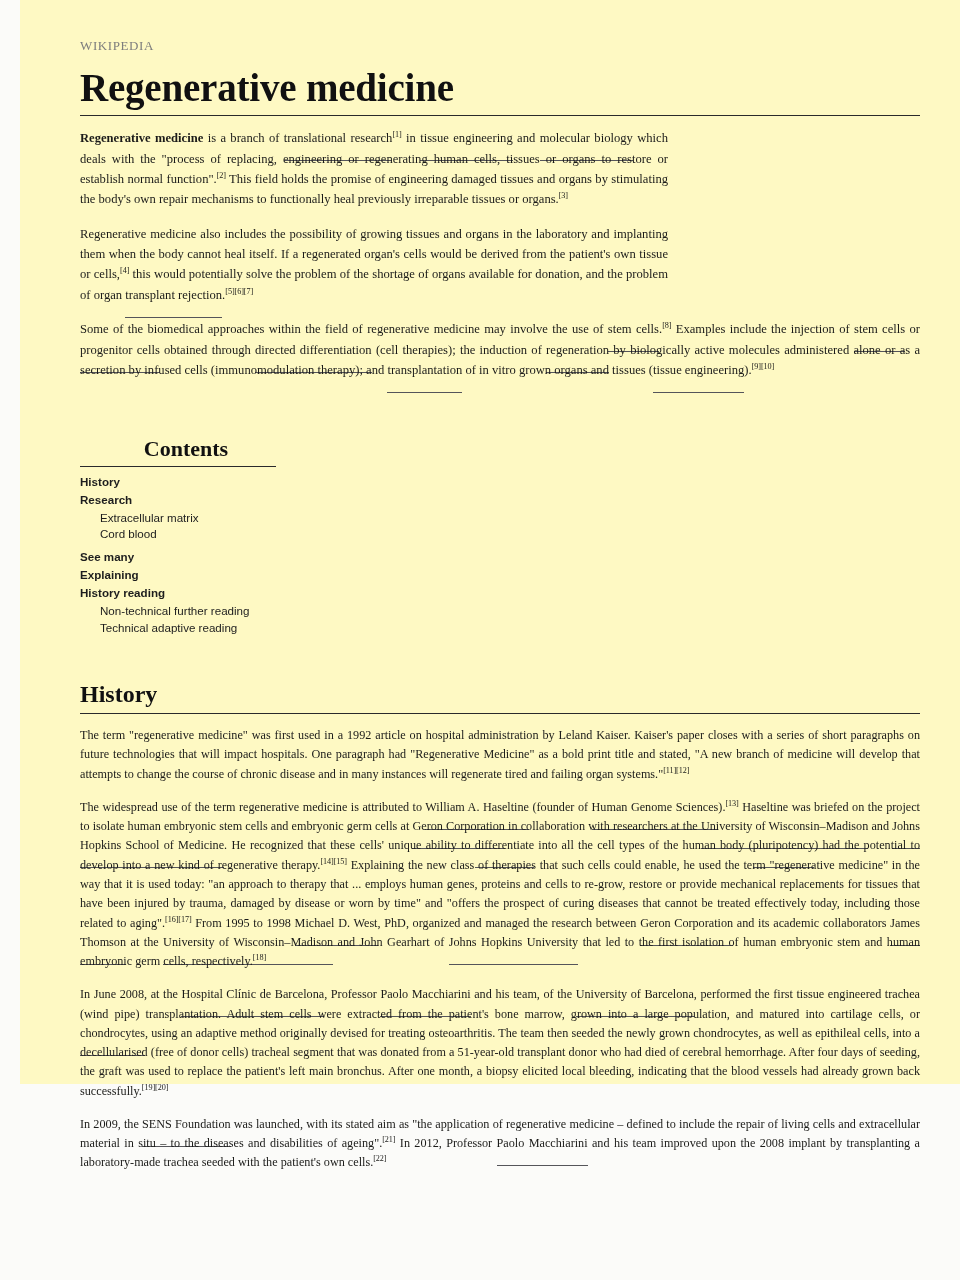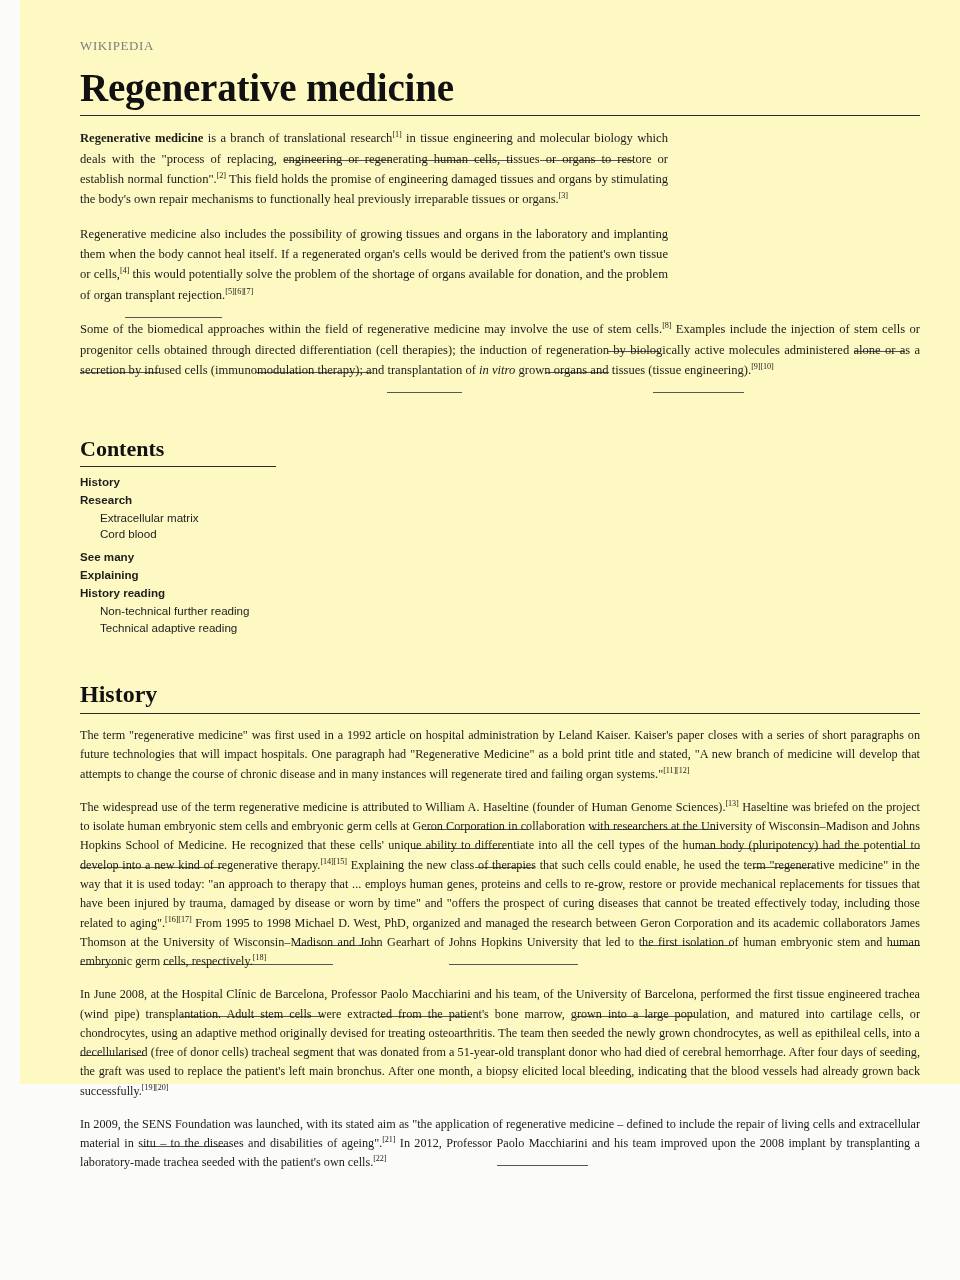--- a/index.html
+++ b/index.html
@@ -65,21 +65,21 @@
     text-align: justify;
     margin: 0 0 14px 0;
     color: #1b1b19;
     hyphens: none;
   }
   .b { font-weight: 700; }
   .lnk {
     border-bottom: 0.9px solid #55555a;
     padding-bottom: 15px;
   }
-  .it { font-style: italic; }
+  .it { }
   sup.ref {
     font-size: 8.2px;
     vertical-align: super;
     line-height: 0;
     letter-spacing: -0.1px;
   }
 
   
   .figure {
     position: absolute;
@@ -144,20 +144,21 @@
     margin-top: 56px;
     width: 212px;
   }
   .contents h2 {
     font-family: "Liberation Serif", "DejaVu Serif", serif;
     font-size: 22px;
     font-weight: 700;
     margin: 0;
     line-height: 1.15;
     color: #111;
+    text-align: center;
   }
   .contents .rule {
     border: 0;
     border-top: 1.3px solid #2a2a2a;
     margin: 4px 0 9px 0;
     width: 196px;
   }
   .toc-list {
     font-family: "Liberation Sans", "DejaVu Sans", sans-serif;
     font-size: 11.6px;

